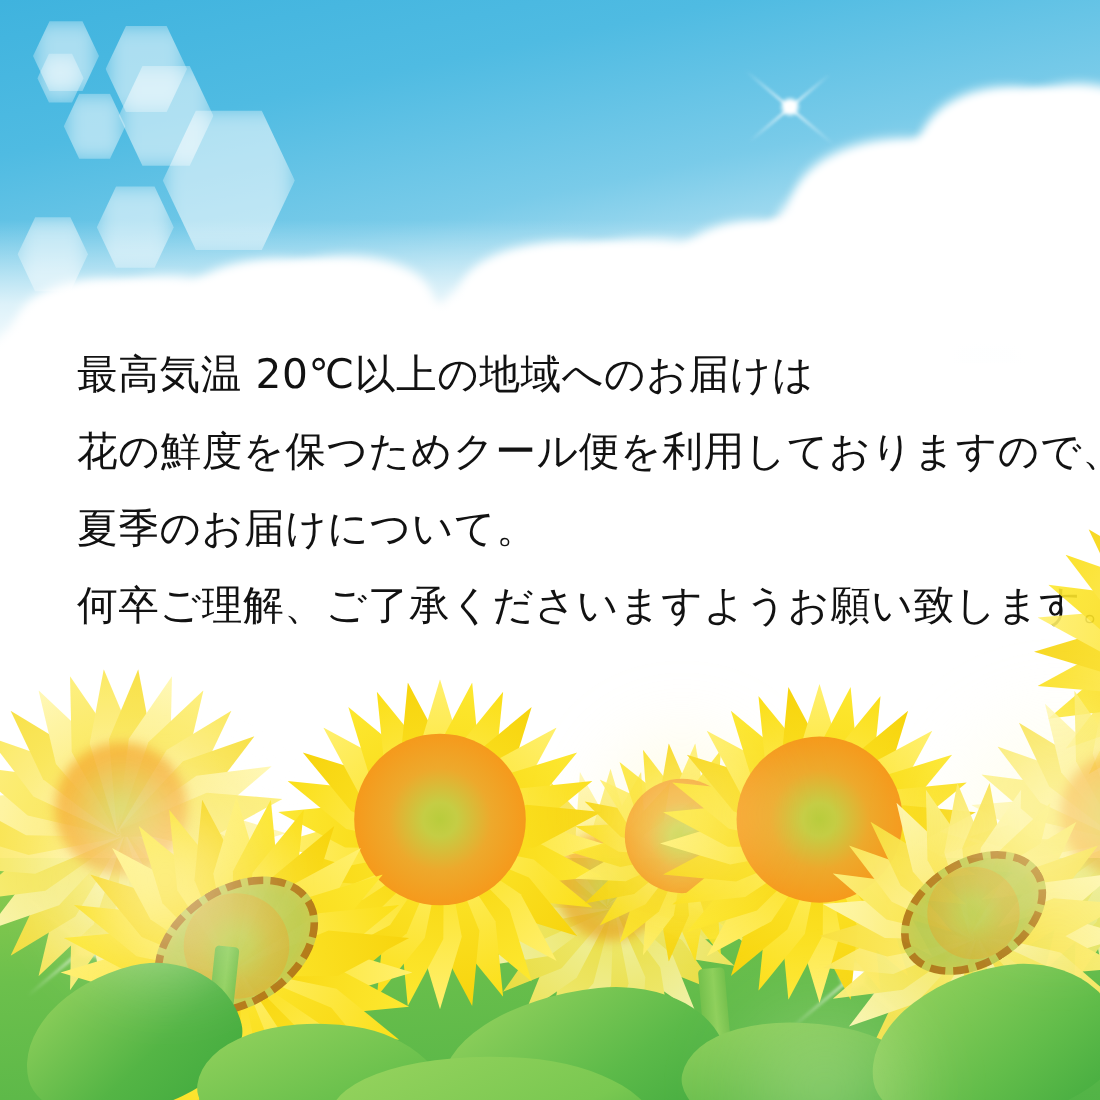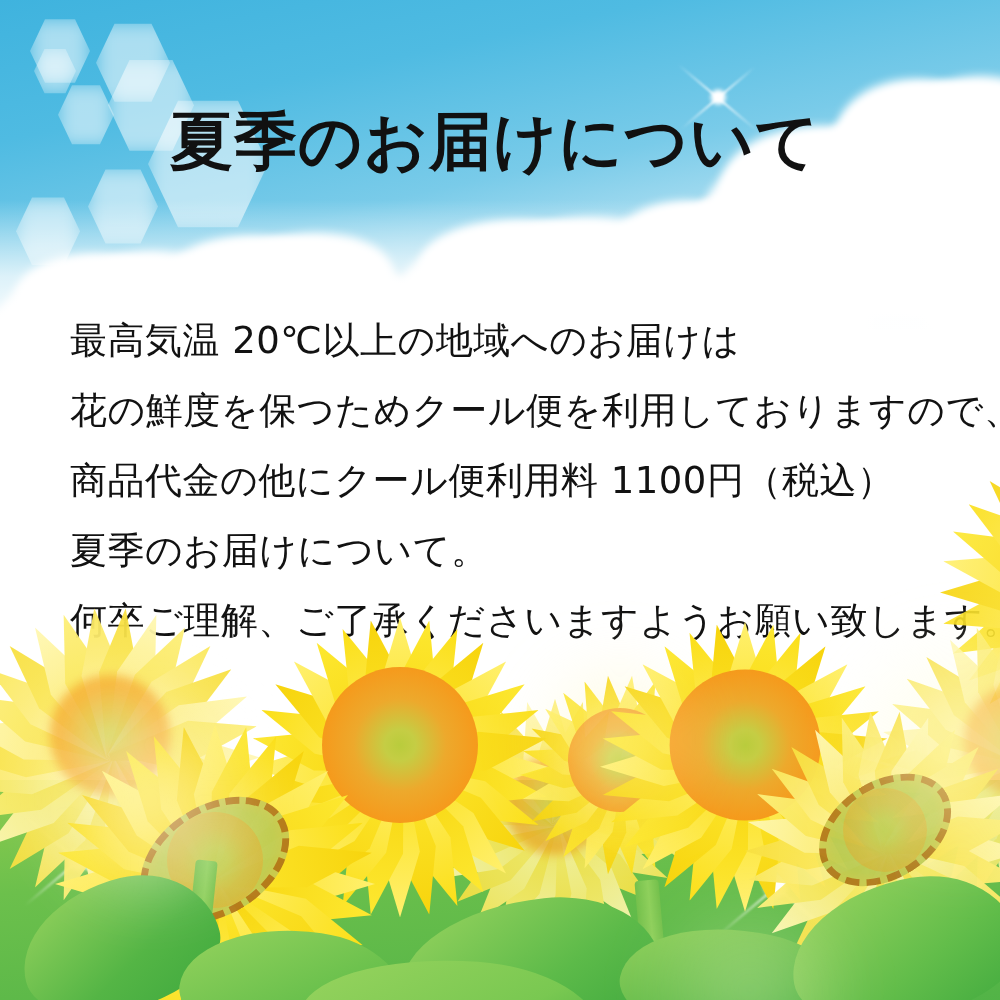--- a/index.html
+++ b/index.html
@@ -575,23 +575,21 @@
       </div>
       <div class="sparkle" style="left: 267px; top: 741px; width: 58px; height: 58px;">
         <div class="ray" style="transform: rotate(40deg); width: 50%;"></div>
         <div class="ray" style="transform: rotate(140deg); width: 46%;"></div>
         <div class="ray" style="transform: rotate(220deg); width: 50%;"></div>
         <div class="ray" style="transform: rotate(320deg); width: 46%;"></div>
         <div class="core"></div>
       </div>
     </div>
 
-  <div class="title">夏季のお届けについて</div>
 
   <div class="bodytext" id="body-text">
       <div class="bodyline">最高気温 20℃以上の地域へのお届けは</div>
       <div class="bodyline">花の鮮度を保つためクール便を利用しておりますので、</div>
-      <div class="bodyline">商品代金の他にクール便利用料 1100円（税込）</div>
       <div class="bodyline">夏季のお届けについて。</div>
       <div class="bodyline">何卒ご理解、ご了承くださいますようお願い致します。</div>
     </div>
 
 </div>
 
 </body></html>

